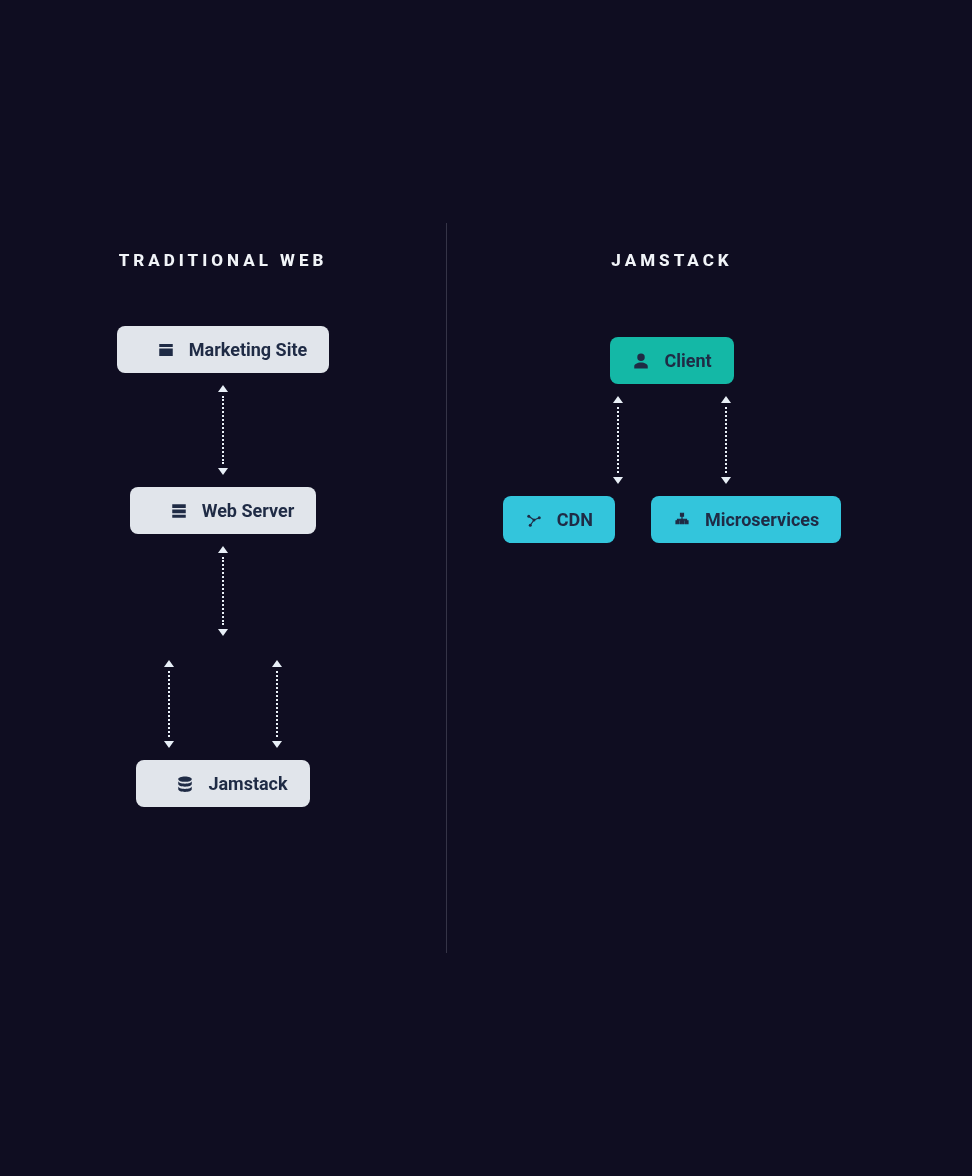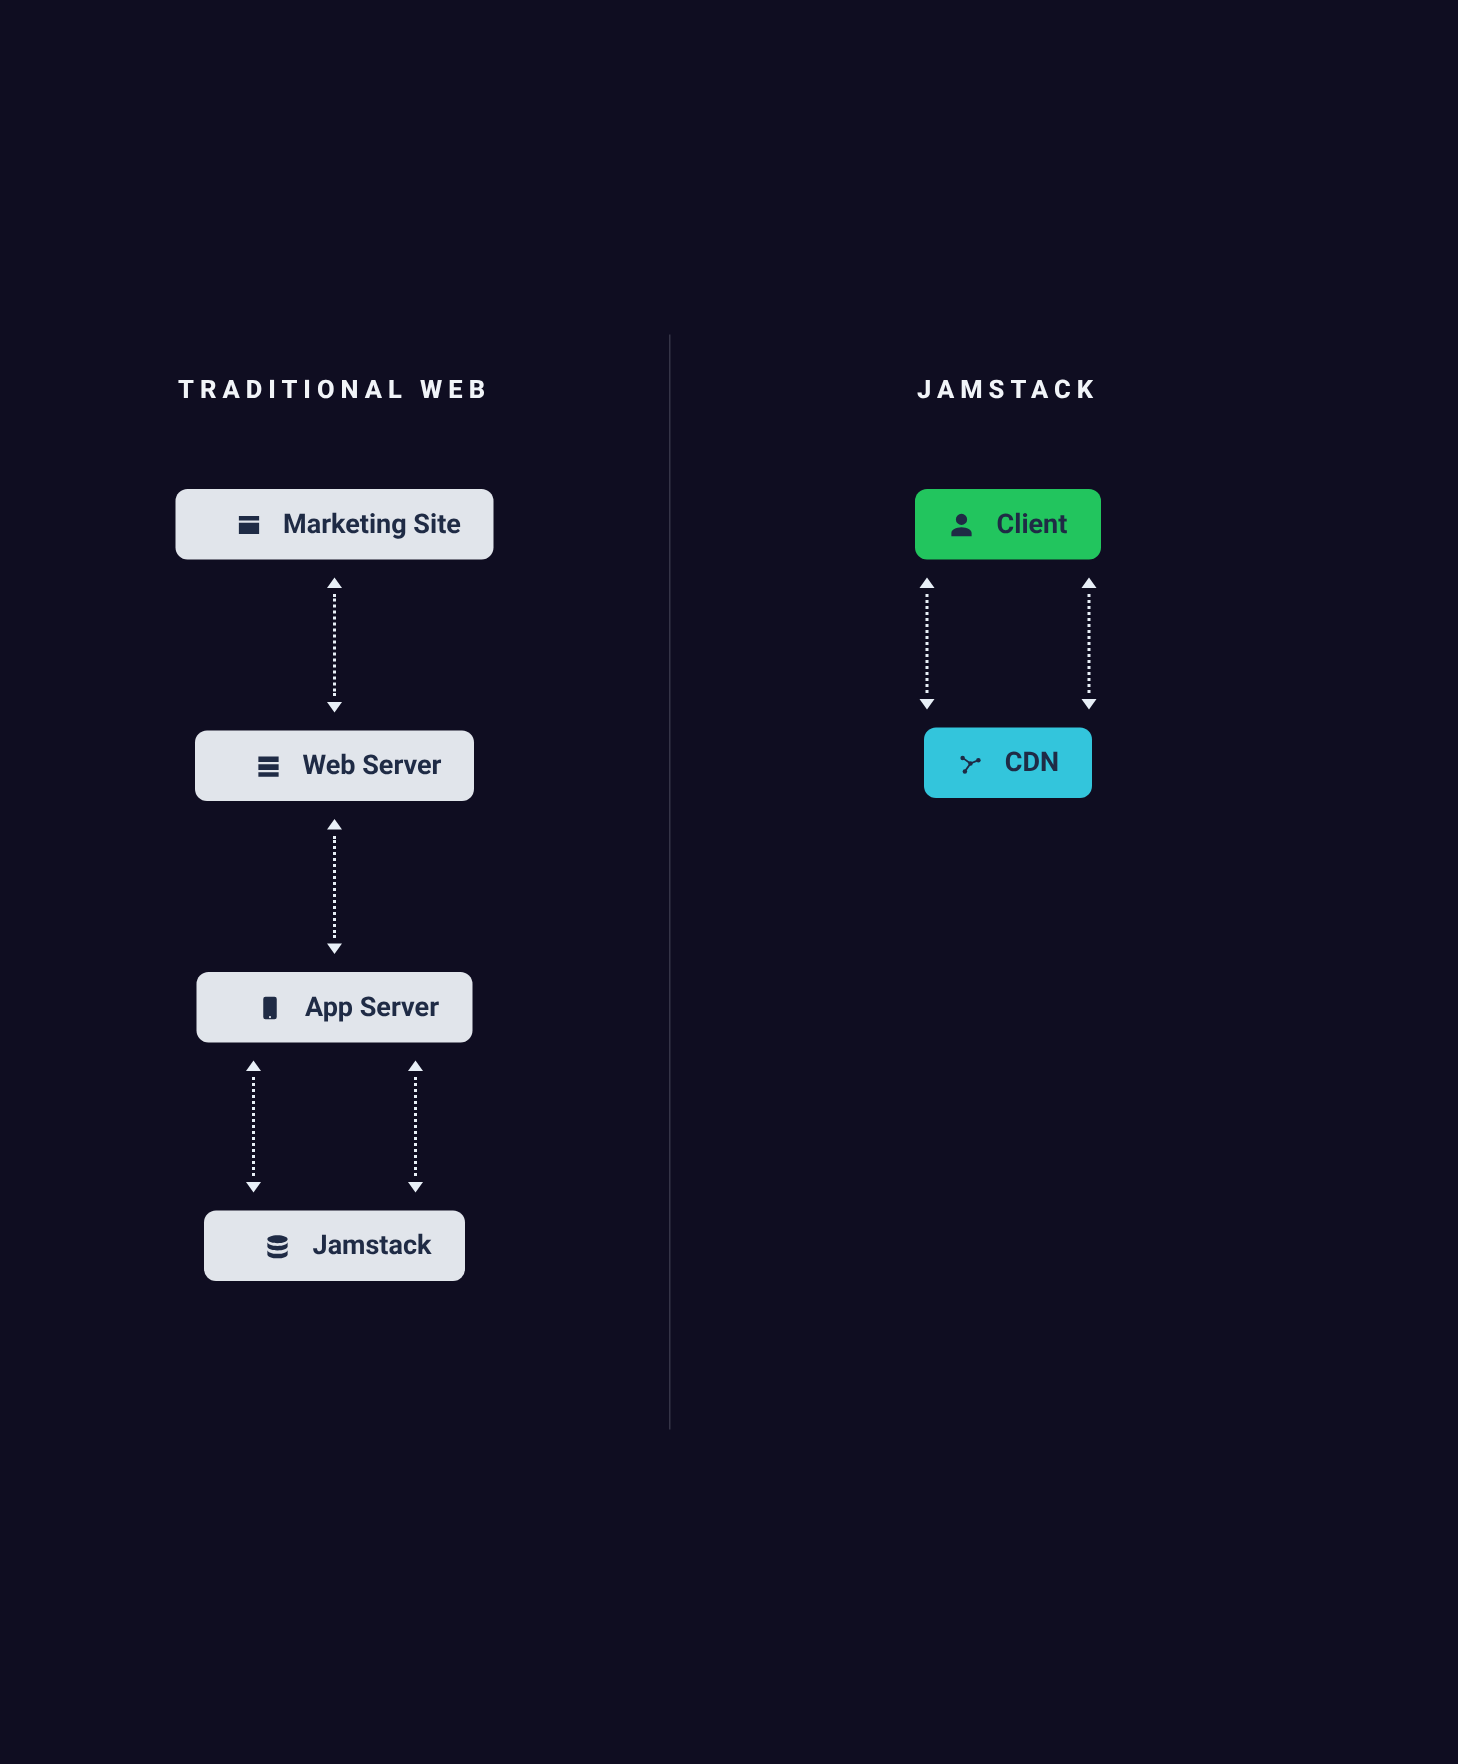--- a/index.html
+++ b/index.html
@@ -47,21 +47,21 @@
     gap: 14px;
     padding: 13px 22px;
     border-radius: 8px;
     font-size: 18px;
     font-weight: 700;
     color: #1f2b45;
   }
   .node .icon { width: 18px; height: 18px; display:flex; align-items:center; justify-content:center; }
   .node .icon svg { width: 100%; height: 100%; fill: #1f2b45; }
   .bg-light { background: #e1e5eb; padding-left: 40px; }
-  .bg-pink  { background: #22c55e; }
+  .bg-pink  { background: #14b8a6; margin-top: 11px; }
   .bg-cyan  { background: #33c5dc; }
   .row {
     display: flex;
     gap: 36px;
   }
   
   .conn {
     position: relative;
     width: 8px;
     display: flex;
@@ -116,28 +116,20 @@
       </span>
       <span>Web Server</span>
     </div>
 
     <div class="conn conn-single">
       <div class="tri up"></div>
         <div class="line"></div>
         <div class="tri down"></div>
     </div>
 
-    <div class="node bg-light">
-      <span class="icon">
-        <svg viewBox="0 0 24 24">
-            <path d="M8 2h8a2 2 0 0 1 2 2v16a2 2 0 0 1-2 2H8a2 2 0 0 1-2-2V4a2 2 0 0 1 2-2zm4 17a1 1 0 1 0 0 2 1 1 0 0 0 0-2z"></path>
-          </svg>
-      </span>
-      <span>App Server</span>
-    </div>
 
     <div class="conn-pair">
       <div class="conn" style="height:100%">
           <div class="tri up"></div>
           <div class="line"></div>
           <div class="tri down"></div>
         </div>
       <div class="conn" style="height:100%">
           <div class="tri up"></div>
           <div class="line"></div>
@@ -188,16 +180,24 @@
           <svg viewBox="0 0 24 24">
               <circle cx="12" cy="12" r="2"></circle>
               <circle cx="5" cy="7" r="2"></circle>
               <circle cx="19" cy="9" r="2"></circle>
               <circle cx="7" cy="19" r="2"></circle>
               <path d="M12 12L5 7m7 5l7-3m-7 3l-5 7" stroke="#1f2b45" stroke-width="1.6" fill="none"></path>
             </svg>
         </span>
         <span>CDN</span>
       </div>
+      <div class="node bg-cyan">
+        <span class="icon">
+          <svg viewBox="0 0 24 24">
+              <path d="M10 3h4v4h-4V3zM4 13h4v4H4v-4zm6 0h4v4h-4v-4zm6 0h4v4h-4v-4zM12 7v6M6 13v-2h12v2" stroke="#1f2b45" stroke-width="1.6" fill="#1f2b45"></path>
+            </svg>
+        </span>
+        <span>Microservices</span>
+      </div>
     </div>
   </div>
 
 </div>
 
 </body></html>

